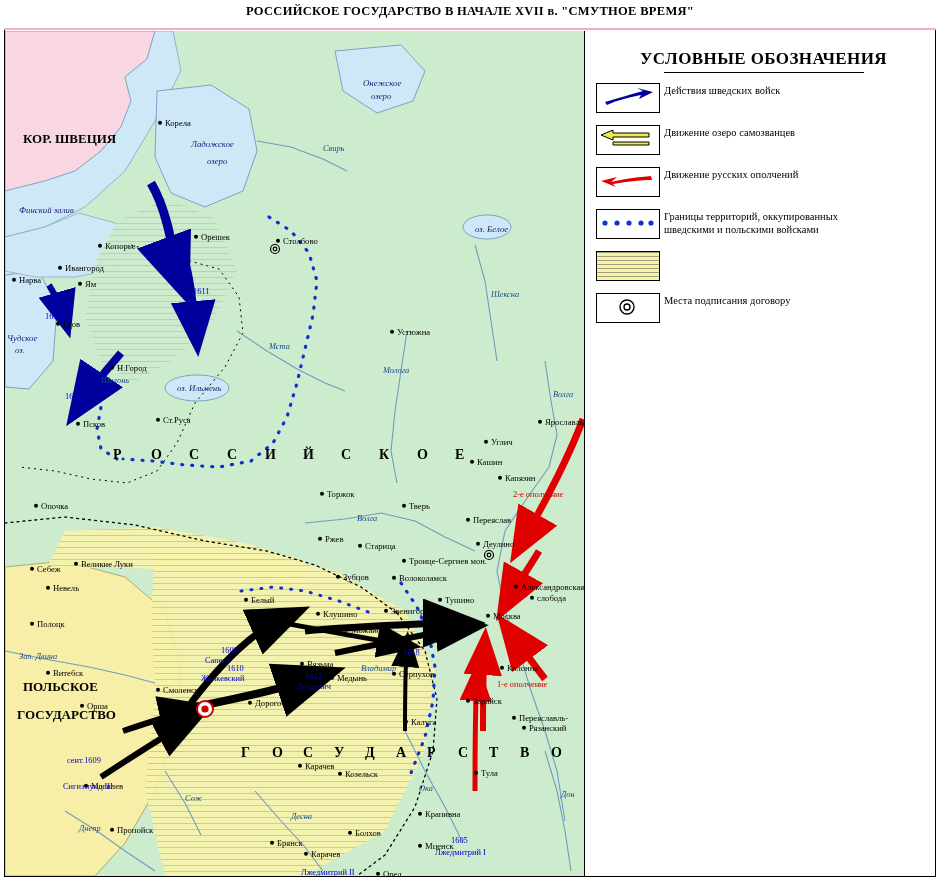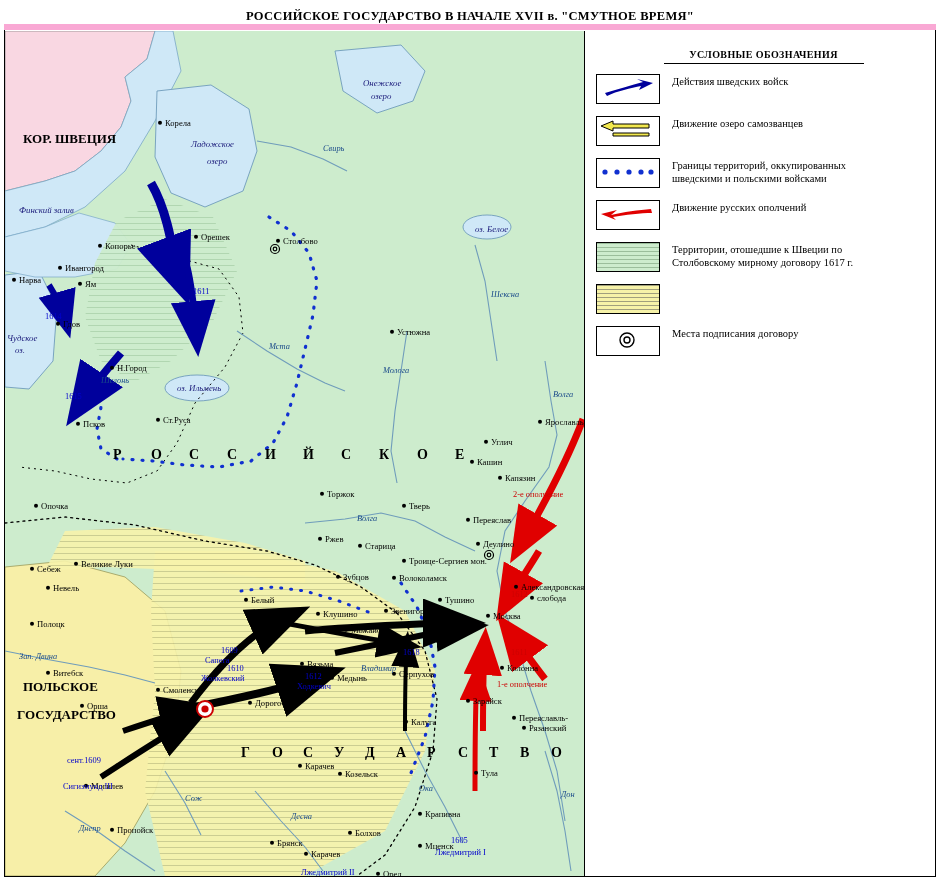--- a/index.html
+++ b/index.html
@@ -4,35 +4,35 @@
 <style>
   html,body{margin:0;padding:0;background:#fff;}
   body{font-family:"Liberation Serif", serif;}
   #root{position:relative;width:940px;height:881px;background:#ffffff;overflow:hidden;}
 
   
   .frame{position:absolute;left:4px;top:4px;width:932px;height:873px;border:1px solid #000;box-sizing:border-box;}
 
   
   .titlebar{position:absolute;left:4px;top:4px;width:932px;height:26px;box-sizing:border-box;
-    border-bottom:6px solid #f9a8d4;display:flex;align-items:flex-end;justify-content:center;background:#fff;}
+    border-bottom:2px solid #f9a8d4;display:flex;align-items:flex-start;justify-content:center;background:#fff;}
   .titlebar .t{font-size:12.5px;font-weight:bold;letter-spacing:.3px;font-family:"Liberation Serif",serif;}
 
   
   .mapwrap{position:absolute;left:5px;top:31px;width:580px;height:845px;overflow:hidden;
     border-right:1px solid #000;box-sizing:border-box;background:#cdeccd;}
   .mapsvg{position:absolute;left:0;top:0;}
 
   
   .legend{position:absolute;left:586px;top:31px;width:349px;height:845px;background:#fff;box-sizing:border-box;}
-  .legend h2{margin:0;padding:18px 0 4px 6px;text-align:center;font-size:10px;font-weight:bold;letter-spacing:.4px;}
+  .legend h2{margin:0;padding:18px 0 4px 6px;text-align:center;font-size:17px;font-weight:bold;letter-spacing:.4px;}
   .legend h2::after{content:"";display:block;width:200px;height:1px;background:#000;margin:3px auto 0 auto;}
   .lrow{display:flex;align-items:flex-start;margin:0 0 0 0;padding:6px 8px 6px 10px;}
   .lsym{width:62px;height:28px;border:1px solid #000;flex:0 0 auto;background:#fff;position:relative;overflow:hidden;}
-  .ltxt{margin-left:12px;font-size:10.5px;line-height:13px;padding-top:1px;font-family:"Liberation Serif",serif;}
+  .ltxt{margin-left:4px;font-size:10.5px;line-height:13px;padding-top:1px;font-family:"Liberation Serif",serif;}
   .ltxt div{white-space:nowrap;}
   .sw-yellowhatch{background:#f6f2a8;}
   .sw-yellowhatch::after{content:"";position:absolute;left:0;top:0;right:0;bottom:0;
     background:repeating-linear-gradient(0deg, rgba(0,0,0,0) 0 3px, rgba(90,90,90,.55) 3px 4px);}
   .sw-green-h{background:#cdeccd;}
   .sw-green-h::after{content:"";position:absolute;left:0;top:0;right:0;bottom:0;
     background:repeating-linear-gradient(0deg, rgba(0,0,0,0) 0 3px, rgba(80,120,80,.40) 3px 4px);}
 </style>
 </head>
 <body>
@@ -372,54 +372,47 @@
         </svg>
       </div>
       <div class="ltxt">
         <div>Движение озеро самозванцев</div>
       </div>
     </div>
 
     <div class="lrow">
       <div class="lsym">
         <svg width="60" height="26" viewBox="0 0 60 26">
+            <path d="M54,8 C42,9 26,11 14,14 L20,9 L4,13 L19,19 L16,16 C28,14 44,12 55,12 Z" fill="#e00000"></path>
+          </svg>
+      </div>
+      <div class="ltxt">
+        <div>Движение русских ополчений</div>
+      </div>
+    </div>
+
+    <div class="lrow">
+      <div class="lsym">
+        <svg width="60" height="26" viewBox="0 0 60 26">
           <g fill="#1030d0">
               <circle cx="8" cy="13" r="2.6"></circle>
               <circle cx="20" cy="13" r="2.6"></circle>
               <circle cx="32" cy="13" r="2.6"></circle>
               <circle cx="44" cy="13" r="2.6"></circle>
               <circle cx="54" cy="13" r="2.6"></circle>
             </g>
         </svg>
       </div>
       <div class="ltxt">
         <div>Границы территорий, оккупированных</div>
         <div>шведскими и польскими войсками</div>
       </div>
     </div>
 
-    <div class="lrow">
-      <div class="lsym">
-        <svg width="60" height="26" viewBox="0 0 60 26">
-            <path d="M54,8 C42,9 26,11 14,14 L20,9 L4,13 L19,19 L16,16 C28,14 44,12 55,12 Z" fill="#e00000"></path>
-          </svg>
-      </div>
-      <div class="ltxt">
-        <div>Движение русских ополчений</div>
-      </div>
-    </div>
-
-
-    <div class="lrow">
-      <div class="lsym sw-green-h"></div>
-      <div class="ltxt">
-        <div>Территории, отошедшие к Швеции по</div>
-        <div>Столбовскому мирному договору 1617 г.</div>
-      </div>
-    </div>
+
 
     <div class="lrow">
       <div class="lsym sw-yellowhatch"></div>
     </div>
 
     <div class="lrow">
       <div class="lsym">
         <svg width="60" height="26" viewBox="0 0 60 26">
           <circle cx="30" cy="13" r="7" fill="none" stroke="#000" stroke-width="1.4"></circle>
           <circle cx="30" cy="13" r="3" fill="none" stroke="#000" stroke-width="1.4"></circle>

